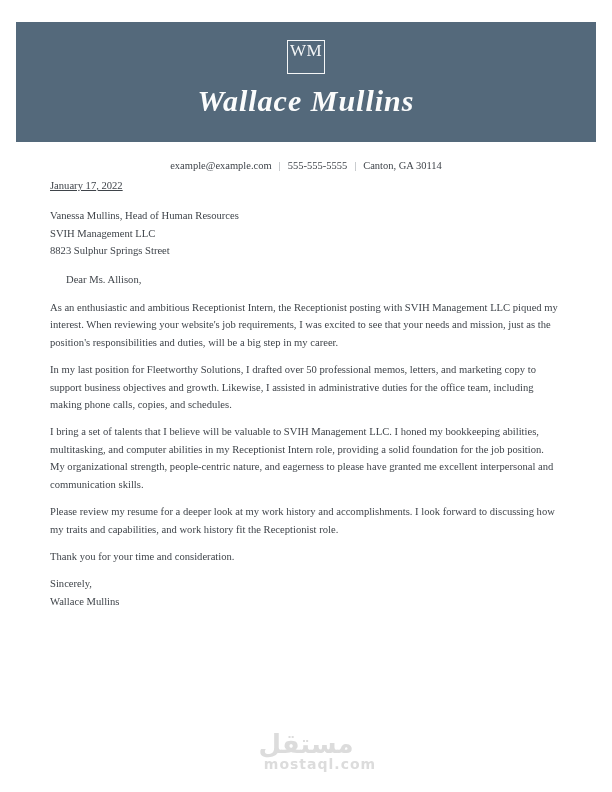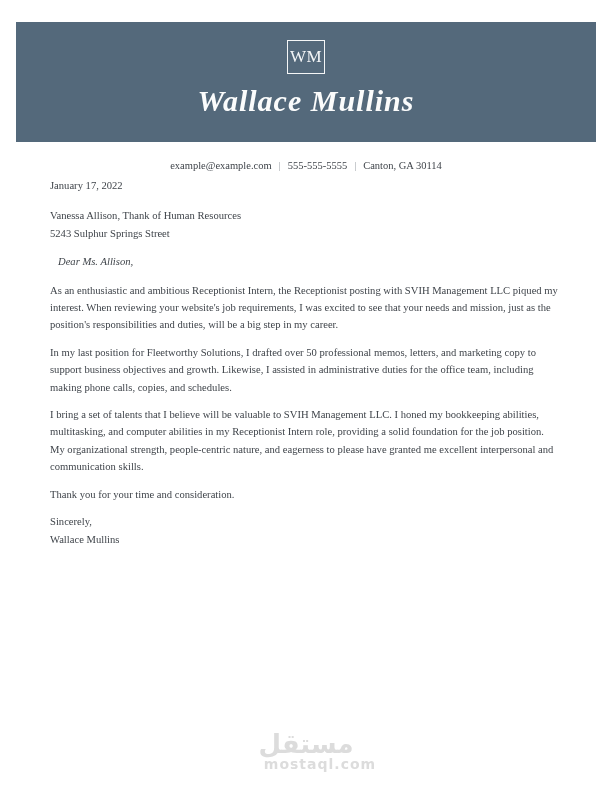--- a/index.html
+++ b/index.html
@@ -22,21 +22,20 @@
   }
   .monogram-box {
     position: absolute;
     top: 18px;
     left: 50%;
     transform: translateX(-50%);
     width: 36px;
     height: 32px;
     border: 1.5px solid #f4f6f7;
     display: flex;
-    align-items: center;
     justify-content: center;
   }
   .monogram-text {
     color: #f4f6f7;
     font-size: 17px;
     letter-spacing: 0.5px;
   }
   .person-name {
     position: absolute;
     top: 62px;
@@ -67,23 +66,23 @@
   
   .letter {
     position: absolute;
     left: 50px;
     top: 177px;
     width: 510px;
     font-size: 10.6px;
     line-height: 17.4px;
     color: #3f444a;
   }
-  .date { margin: 0 0 13px 0; }
+  .date { margin: 0 0 13px 0; text-decoration: underline; }
   .recipient { margin: 0 0 11px 0; }
-  .salutation { margin: 0 0 11px 8px; font-style: italic; }
+  .salutation { margin: 0 0 11px 16px; }
   .para { margin: 0 0 10px 0; }
   .closing-block { }
   
   .watermark {
     position: absolute;
     left: 0;
     top: 731px;
     width: 100%;
     text-align: center;
     color: #dcdcdc;
@@ -117,29 +116,31 @@
   </div>
 
   <div class="contact">
     <span>example@example.com</span><span class="sep">|</span><span>555-555-5555</span><span class="sep">|</span><span>Canton, GA 30114</span>
   </div>
 
   <div class="letter">
     <div class="date">January 17, 2022</div>
 
     <div class="recipient">
-      <div>Vanessa Allison, Thank of Human Resources</div>
-      <div>5243 Sulphur Springs Street</div>
+      <div>Vanessa Mullins, Head of Human Resources</div>
+      <div>SVIH Management LLC</div>
+      <div>8823 Sulphur Springs Street</div>
     </div>
 
     <div class="salutation">Dear Ms. Allison,</div>
 
     <p class="para">As an enthusiastic and ambitious Receptionist Intern, the Receptionist posting with SVIH Management LLC piqued my interest. When reviewing your website's job requirements, I was excited to see that your needs and mission, just as the position's responsibilities and duties, will be a big step in my career.</p>
     <p class="para">In my last position for Fleetworthy Solutions, I drafted over 50 professional memos, letters, and marketing copy to support business objectives and growth. Likewise, I assisted in administrative duties for the office team, including making phone calls, copies, and schedules.</p>
     <p class="para">I bring a set of talents that I believe will be valuable to SVIH Management LLC. I honed my bookkeeping abilities, multitasking, and computer abilities in my Receptionist Intern role, providing a solid foundation for the job position. My organizational strength, people-centric nature, and eagerness to please have granted me excellent interpersonal and communication skills.</p>
+    <p class="para">Please review my resume for a deeper look at my work history and accomplishments. I look forward to discussing how my traits and capabilities, and work history fit the Receptionist role.</p>
     <p class="para">Thank you for your time and consideration.</p>
 
     <div class="closing-block">
       <div>Sincerely,</div>
       <div>Wallace Mullins</div>
     </div>
   </div>
 
   <div class="watermark">
     <div class="watermark-arabic">مستقل</div>

